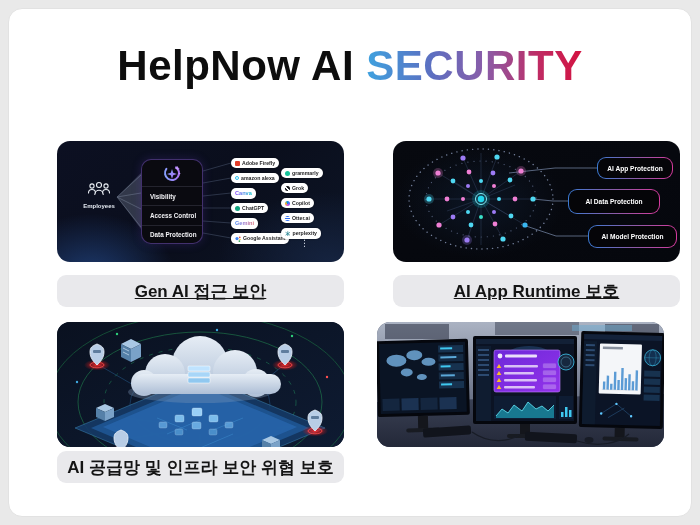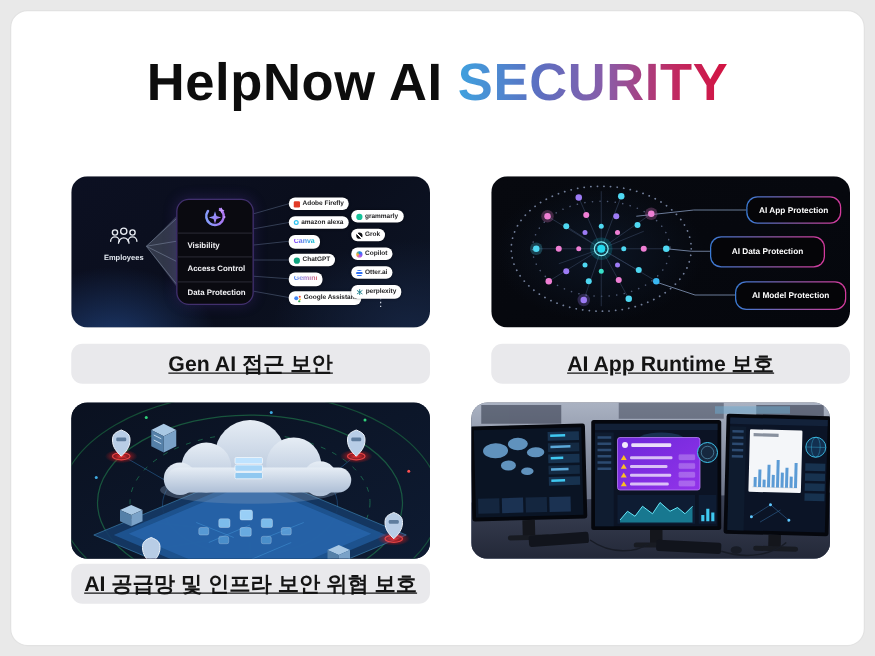--- a/index.html
+++ b/index.html
@@ -24,21 +24,21 @@
   #cell-soc     { left:368px; top:313px; height:164px; }
 
   .panel { position:absolute; left:0; top:0; width:287px; border-radius:13px; overflow:hidden; }
   .panel.h121 { height:121px; }
   .panel.h125 { height:125px; }
 
   .caption { position:absolute; left:0; width:287px; height:32px; background:#e9e9ec; border-radius:9px;
              display:flex; align-items:center; justify-content:center;
              font-size:17px; font-weight:700; color:#141414; white-space:nowrap; }
   .cap-row1 { top:134px;text-decoration:underline; }
-  .cap-row2 { top:129px;text-decoration:underline; }
+  .cap-row2 { top:129px; }
 
   
   #panel-gen-ai { background:
       radial-gradient(120px 90px at 12% 112%, #1d3a6e 0%, rgba(29,58,110,0) 70%),
       radial-gradient(160px 100px at 95% 100%, #15233f 0%, rgba(21,35,63,0) 70%),
       linear-gradient(135deg,#0c1022 0%,#0a0e1c 55%,#0d1526 100%); }
   .employees { position:absolute; left:14px; top:40px; width:56px; text-align:center; }
   .employees .lbl { margin-top:2px; font-size:6px; font-weight:700; color:#e3e8f0; }
   .gateway { position:absolute; left:84px; top:18px; width:62px; height:85px;
              background:#0a0a10; border:1px solid rgba(135,95,225,.45); border-radius:10px;

